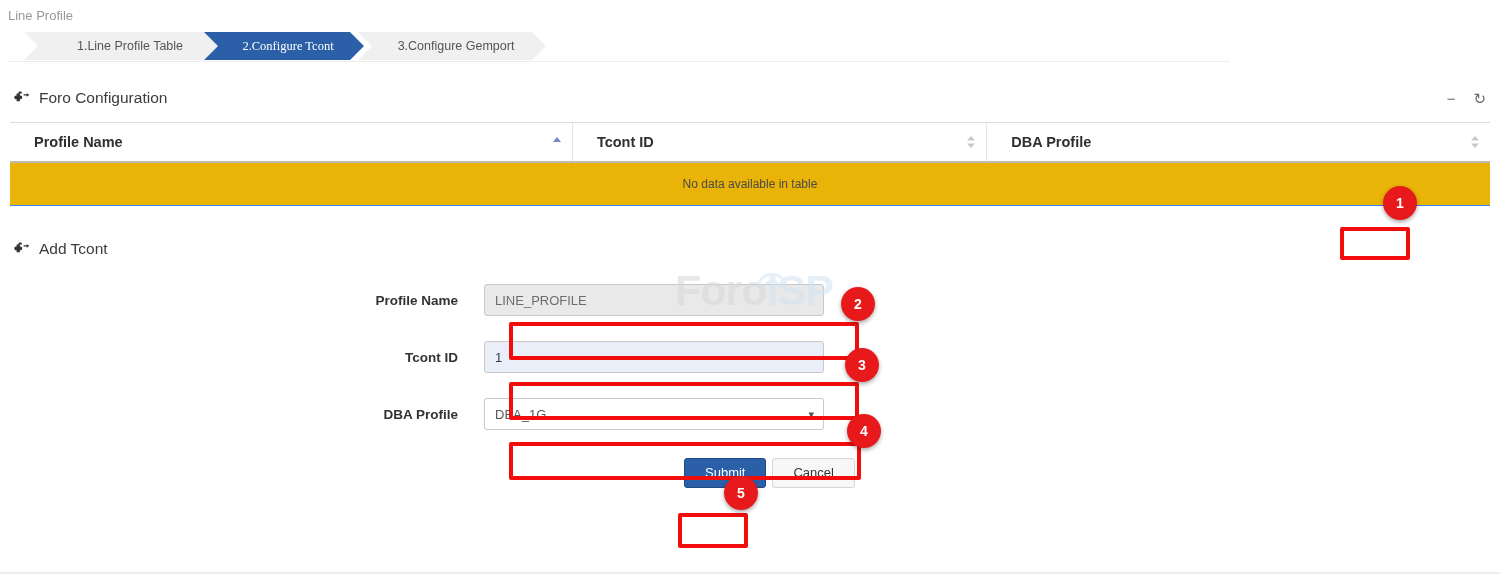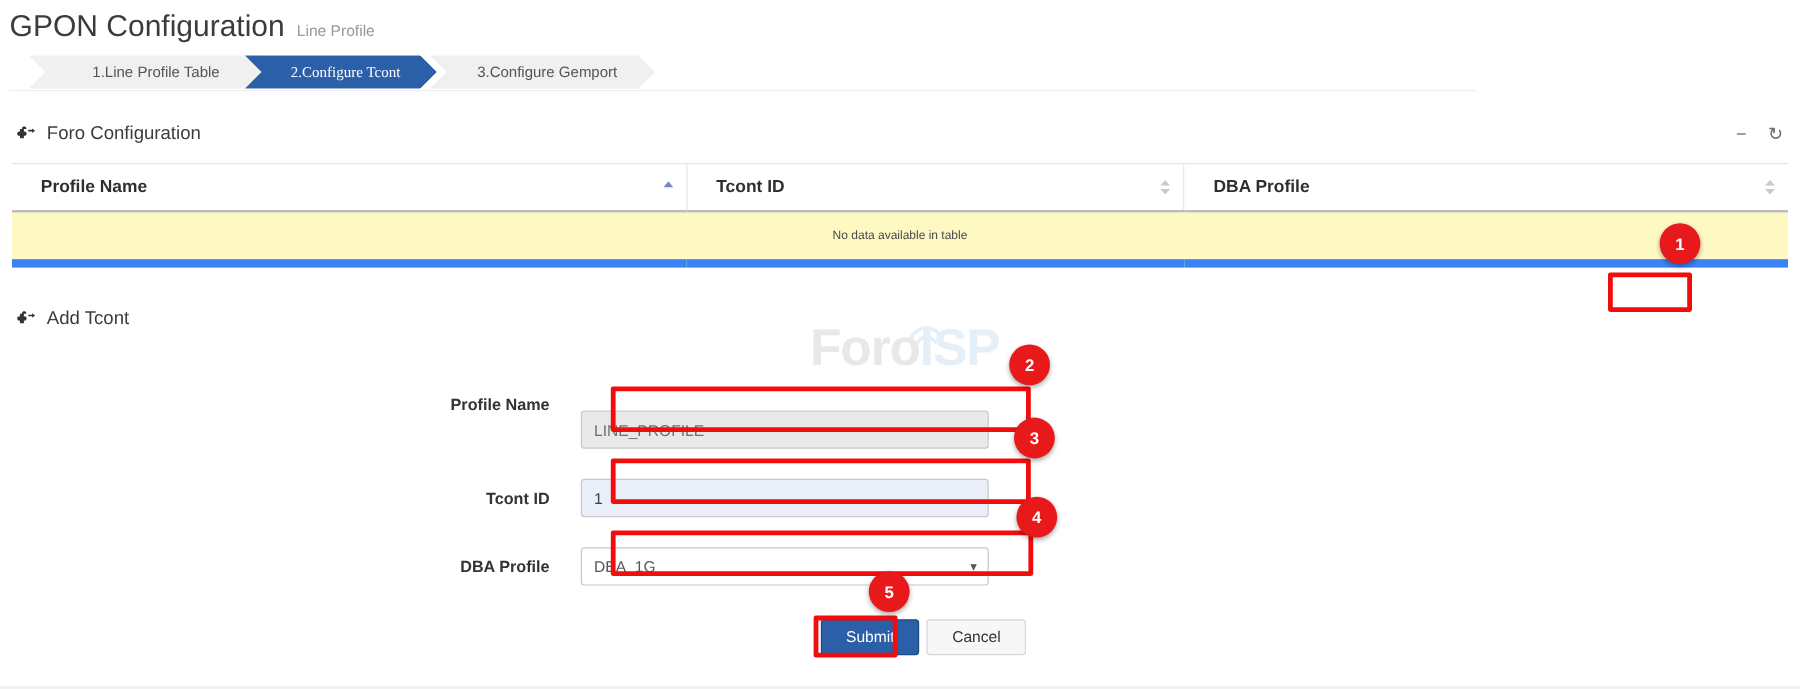--- a/index.html
+++ b/index.html
@@ -121,25 +121,25 @@
   .sort-ind {
     position: absolute;
     right: 10px;
     top: 50%;
     transform: translateY(-50%);
     width: 10px;
     height: 14px;
   }
   table.dt td.empty {
     text-align: center;
-    font-size: 10px;
+    font-size: 12px;
     color: #4a4a4a;
     padding: 14px 0;
-    background: #fef9c3;
-    border-bottom: 7px solid #3b82f6;
+    background: #eab308;
+    border-bottom: 1px solid #3b82f6;
   }
 
   
   .table-actions {
     display: flex;
     justify-content: flex-end;
     gap: 6px;
     padding: 14px 12px 0 0;
   }
   .btn {
@@ -190,21 +190,21 @@
     height: 32px;
     border: 1px solid #c8c8c8;
     border-radius: 3px;
     font-size: 13px;
     color: #555555;
     padding: 0 10px;
     font-family: "Liberation Sans", sans-serif;
     background: #ffffff;
     outline: none;
   }
-  .field.readonly { background: #e9e9e9; color: #6d6d6d; margin-top: 41px; }
+  .field.readonly { background: #e9e9e9; color: #6d6d6d; }
   .field.focused { background: #e9eef8; color: #30405c; }
   select.field {
     appearance: none;
     -webkit-appearance: none;
     background: #ffffff;
     padding-right: 26px;
   }
   .select-wrap { position: relative; width: 340px; }
   .select-chev {
     position: absolute;
@@ -275,21 +275,20 @@
     position: absolute;
     left: 0; right: 0; bottom: 0;
     height: 2px;
     background: #ececec;
   }
 </style>
 </head>
 <body>
 
 <div class="page-head">
-  <span class="page-title">GPON Configuration</span>
   <span class="page-subtitle">Line Profile</span>
 </div>
 
 <div class="wizard">
   <div class="wizard-inner">
     <div class="step first step-1">1.Line Profile Table</div>
     <div class="step active step-2">2.Configure Tcont</div>
     <div class="step step-3">3.Configure Gemport</div>
   </div>
 </div>

